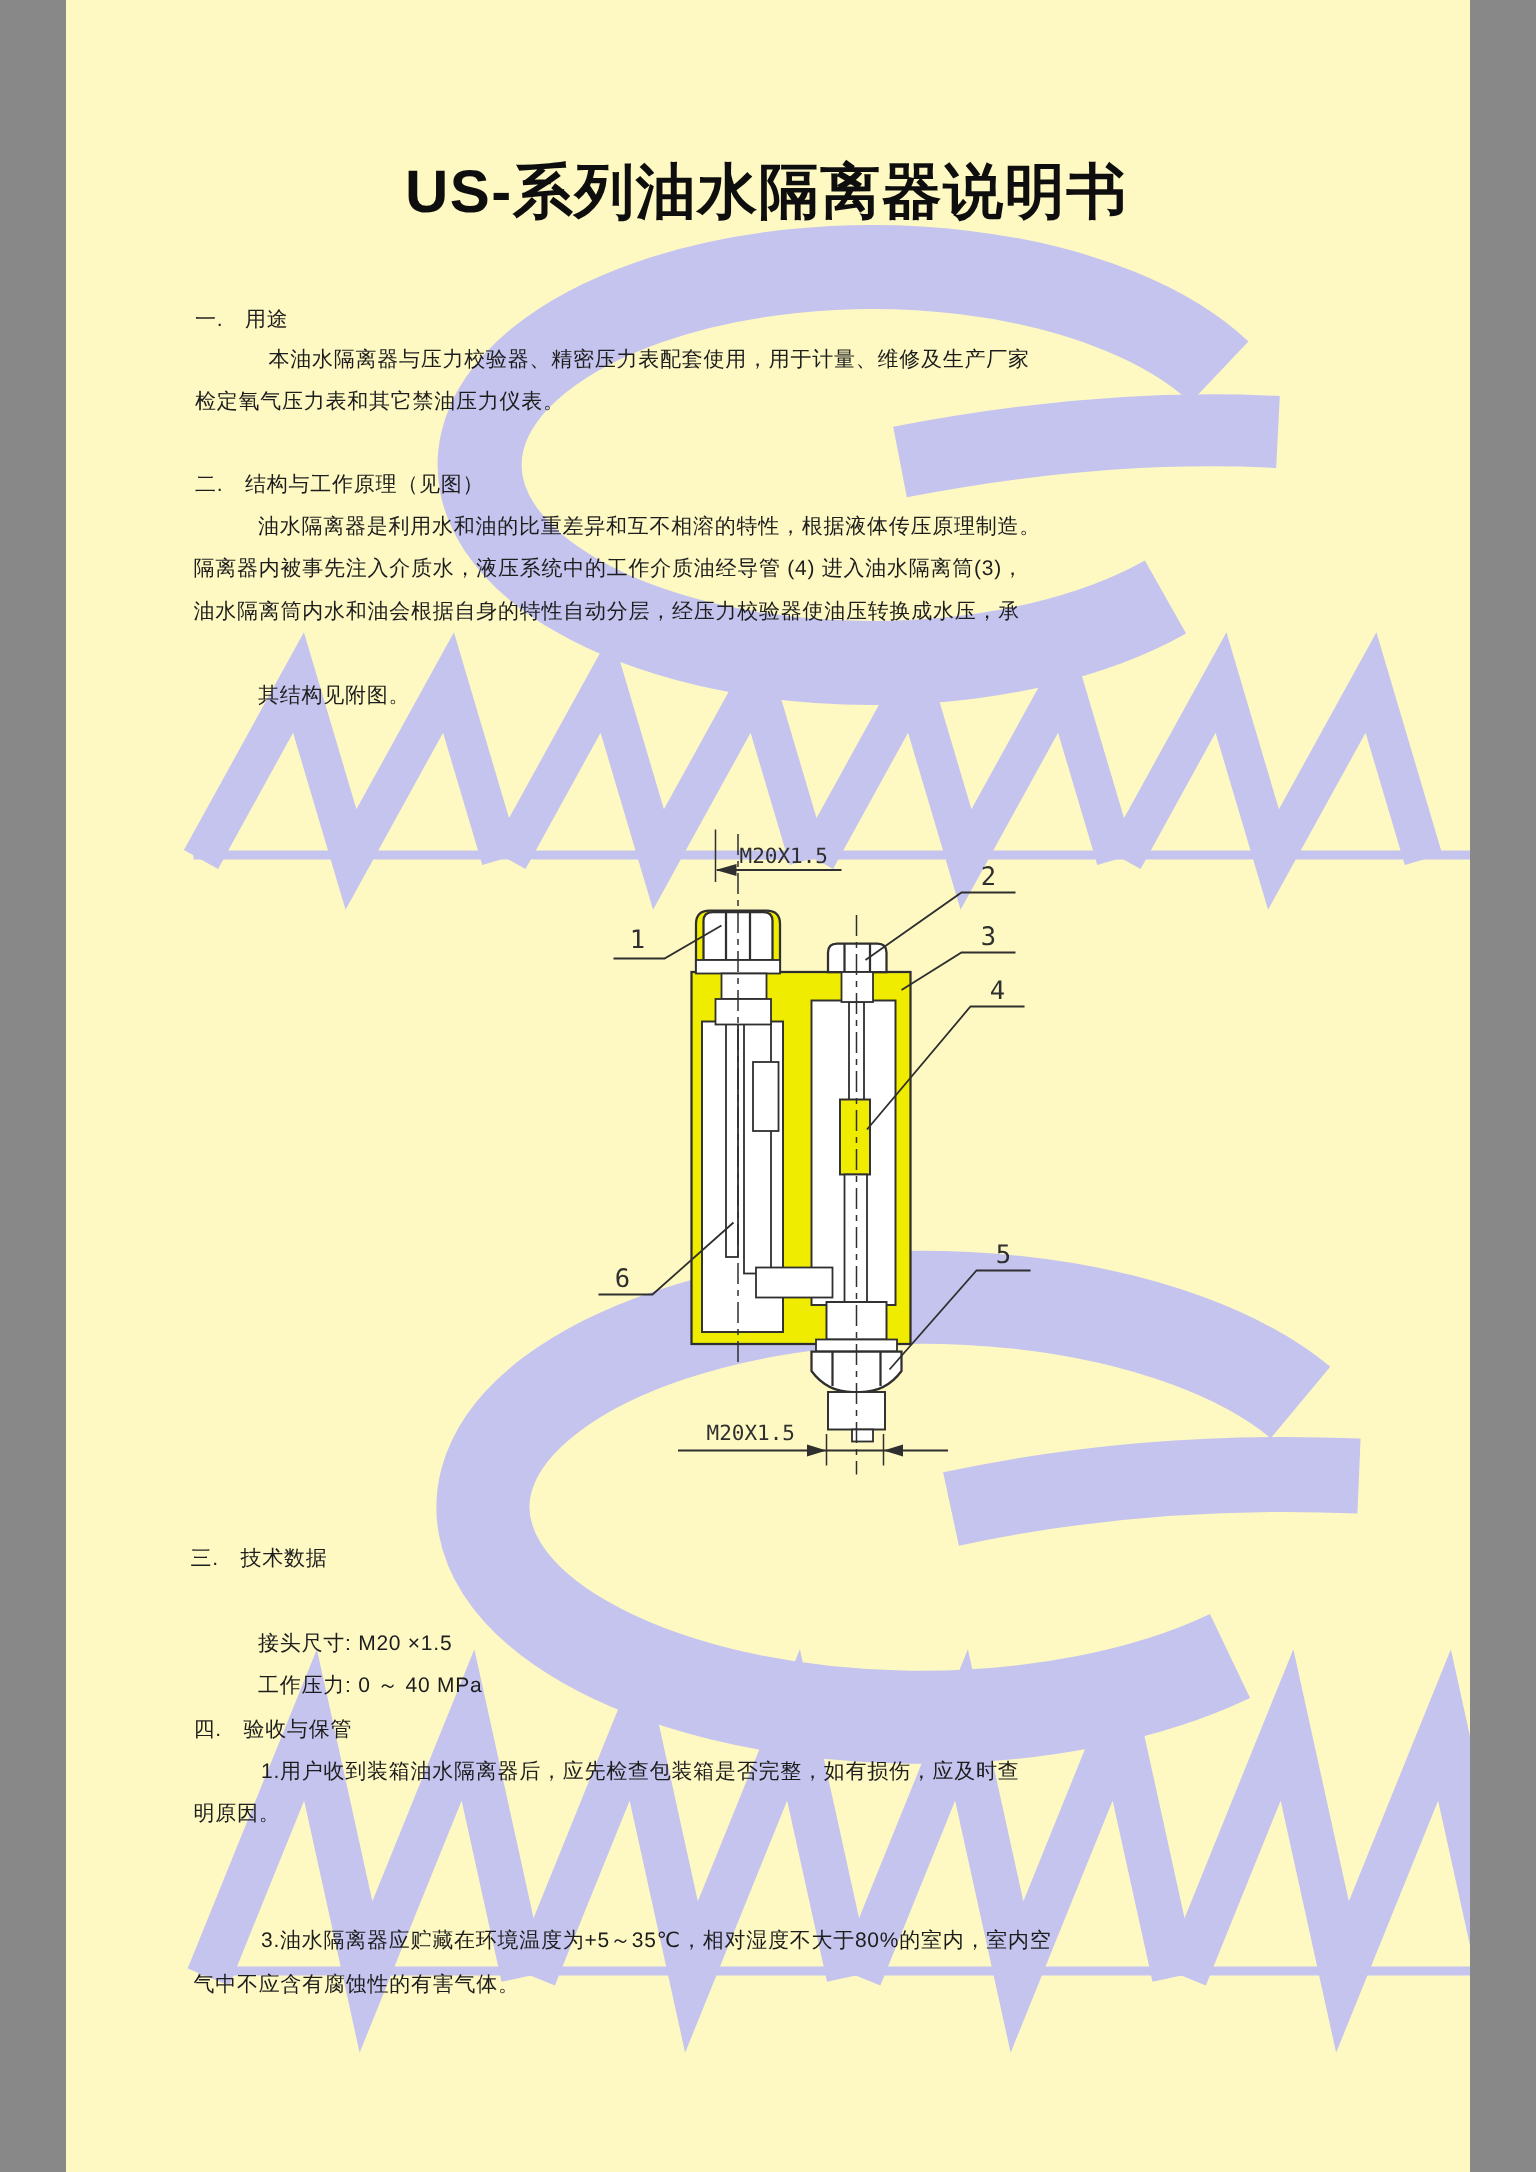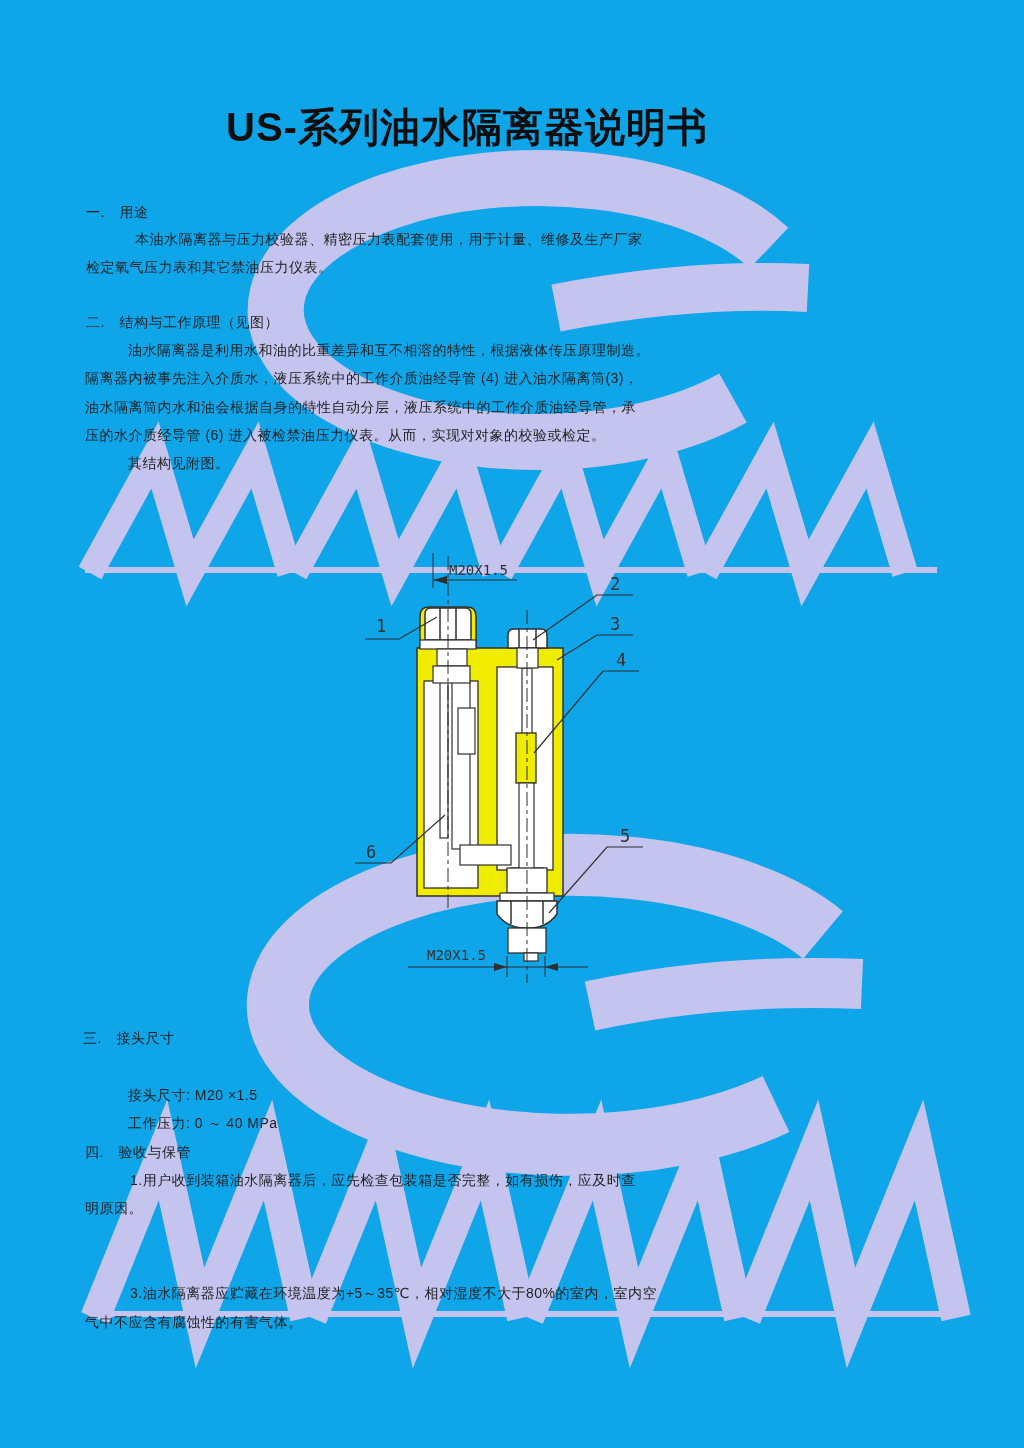--- a/index.html
+++ b/index.html
@@ -1,18 +1,18 @@
 <!DOCTYPE html>
 <html><head>
 <meta charset="utf-8">
 <style>
   html,body{margin:0;padding:0;background:#888;}
   .page{
-    position:relative;width:1024px;height:1448px;margin:0 auto;
-    background:#0ea5e9;overflow:hidden;
+    position:relative;width:936px;height:1448px;margin:0 auto;
+    background:#fef9c3;overflow:hidden;
     font-family:"Liberation Sans","DejaVu Sans",sans-serif;
   }
   .wm{position:absolute;left:0;top:0;z-index:0;}
   .doc-title{
     position:absolute;left:226px;top:100px;z-index:2;
     font-size:40px;font-weight:bold;color:#0e0e0e;letter-spacing:1px;white-space:pre;
   }
   .heading,.line{
     position:absolute;z-index:2;font-size:14px;color:#1d1d1d;
     letter-spacing:0.5px;white-space:pre;line-height:26px;
@@ -52,25 +52,24 @@
 
   <div class="doc-title">US-系列油水隔离器说明书</div>
 
   <div class="heading" style="left:86px;top:199px">一.　用途</div>
   <div class="line" style="left:86px;top:254px">检定氧气压力表和其它禁油压力仪表。</div>
   <div class="line" style="left:135px;top:226px">本油水隔离器与压力校验器、精密压力表配套使用，用于计量、维修及生产厂家</div>
 
   <div class="heading" style="left:86px;top:309px">二.　结构与工作原理（见图）</div>
   <div class="line" style="left:128px;top:337px">油水隔离器是利用水和油的比重差异和互不相溶的特性，根据液体传压原理制造。</div>
   <div class="line" style="left:85px;top:365px">隔离器内被事先注入介质水，液压系统中的工作介质油经导管 (4) 进入油水隔离筒(3)，</div>
-  <div class="line" style="left:85px;top:394px">油水隔离筒内水和油会根据自身的特性自动分层，液压系统中的工作介质油经导管，承</div>
-  <div class="line" style="left:85px;top:422px">压的水介质经导管 (6) 进入被检禁油压力仪表。从而，实现对对象的校验或检定。</div>
+  <div class="line" style="left:85px;top:394px">油水隔离筒内水和油会根据自身的特性自动分层，经压力校验器使油压转换成水压，承</div>
   <div class="line" style="left:128px;top:450px">其结构见附图。</div>
 
-  <div class="heading" style="left:83px;top:1025px">三.　接头尺寸</div>
+  <div class="heading" style="left:83px;top:1025px">三.　技术数据</div>
   <div class="line" style="left:128px;top:1110px">工作压力: 0 ～ 40 MPa</div>
   <div class="line" style="left:128px;top:1082px">接头尺寸: M20 ×1.5</div>
 
   <div class="heading" style="left:85px;top:1139px">四.　验收与保管</div>
   <div class="line" style="left:130px;top:1167px">1.用户收到装箱油水隔离器后，应先检查包装箱是否完整，如有损伤，应及时查</div>
   <div class="line" style="left:85px;top:1195px">明原因。</div>
   <div class="line" style="left:130px;top:1280px">3.油水隔离器应贮藏在环境温度为+5～35℃，相对湿度不大于80%的室内，室内空</div>
   <div class="line" style="left:85px;top:1309px">气中不应含有腐蚀性的有害气体。</div>
 
   <svg class="diagram" width="370" height="460" viewBox="336 540 370 460">

